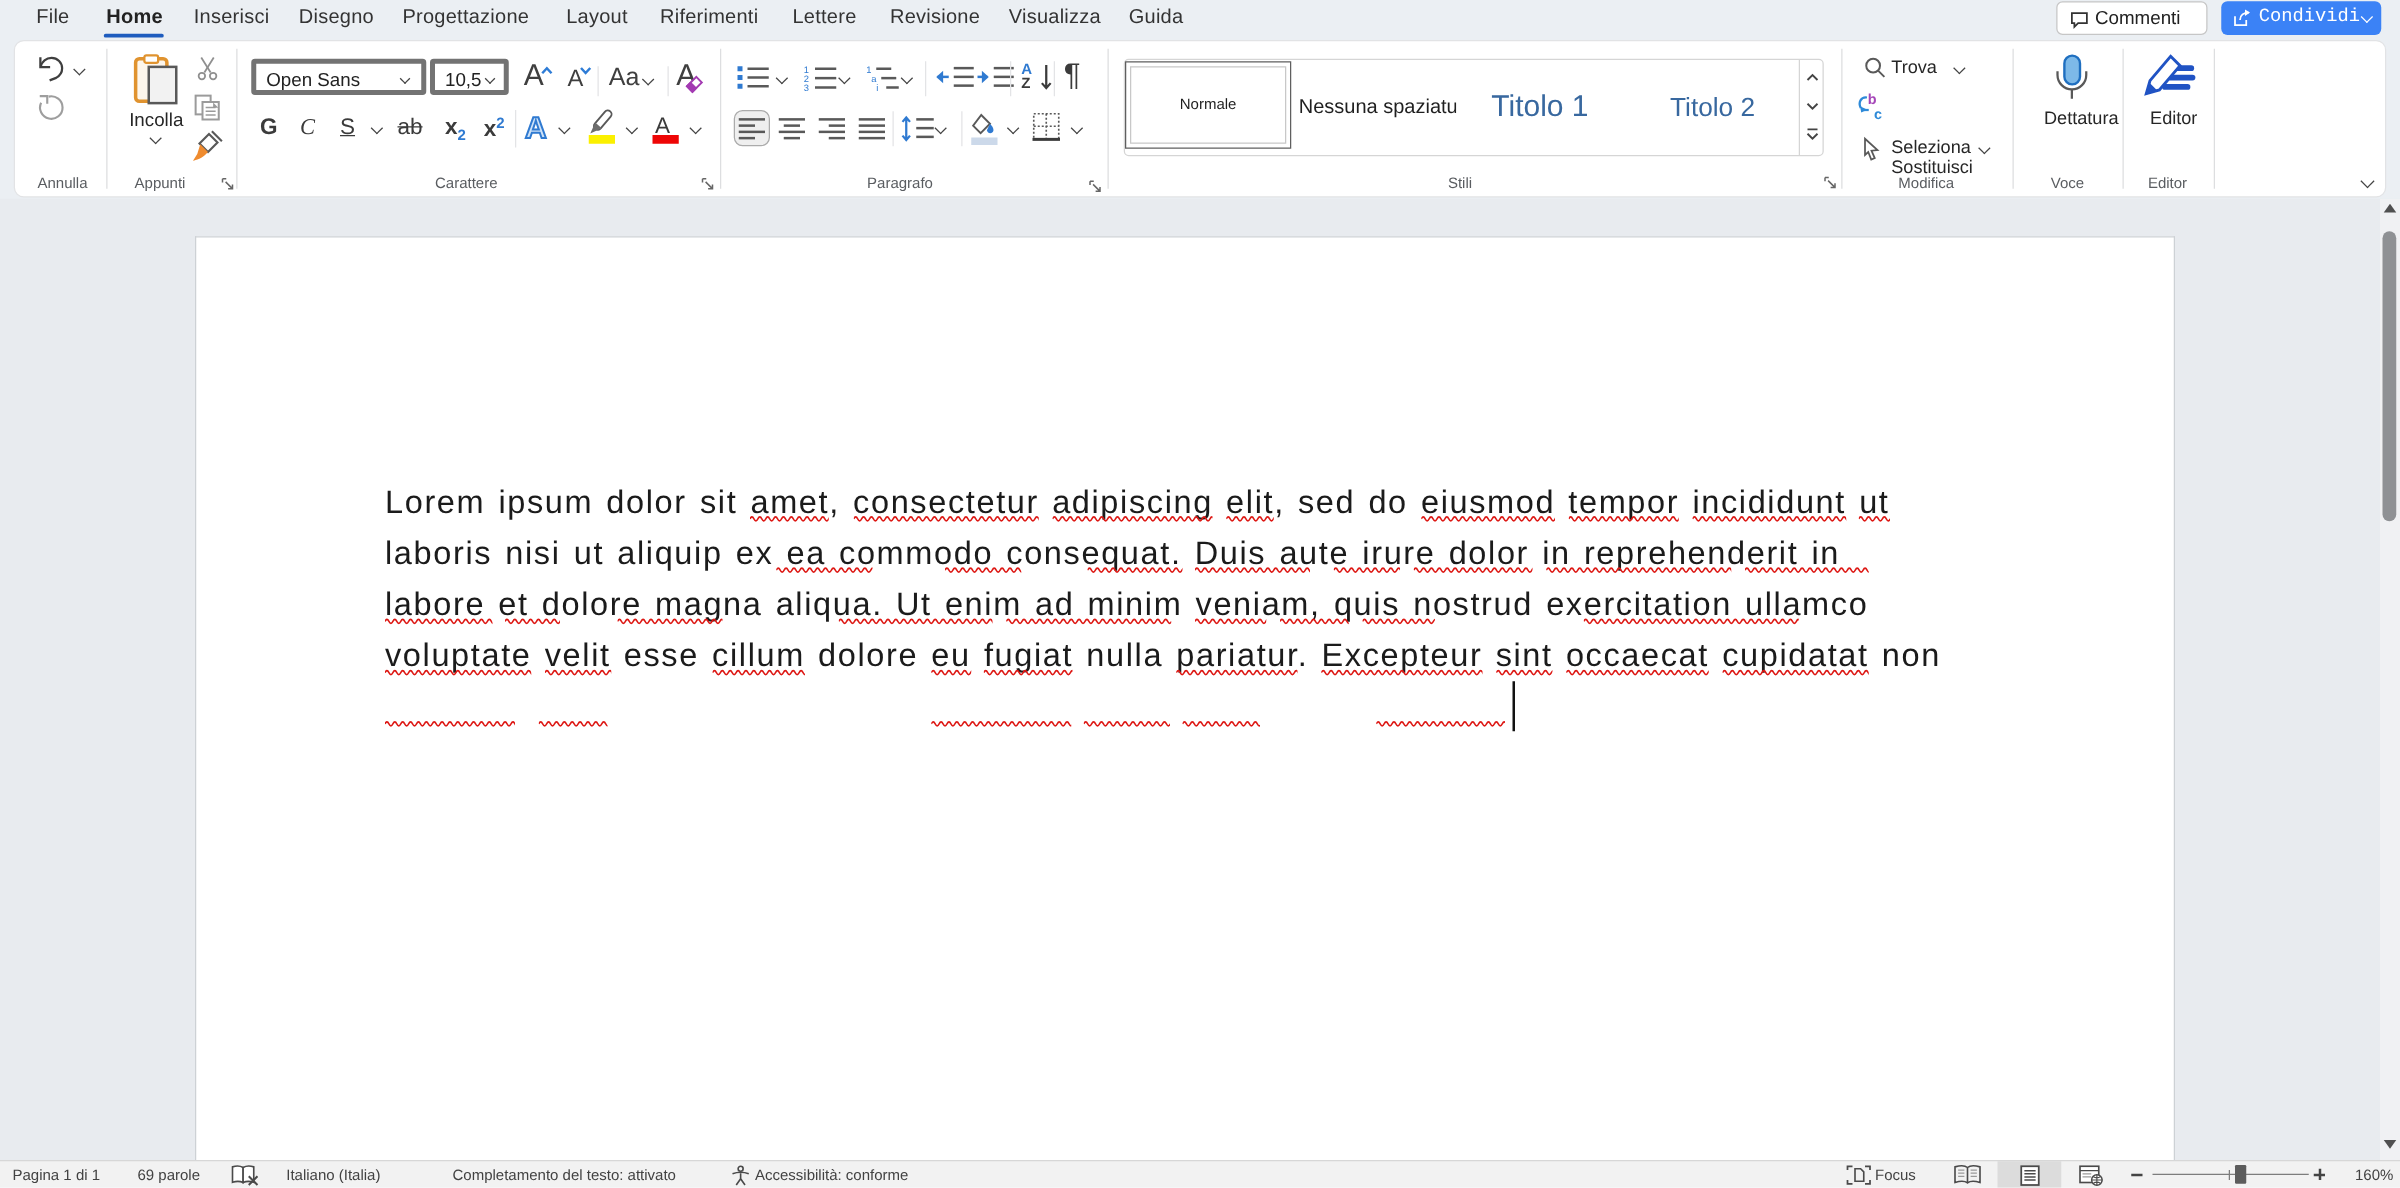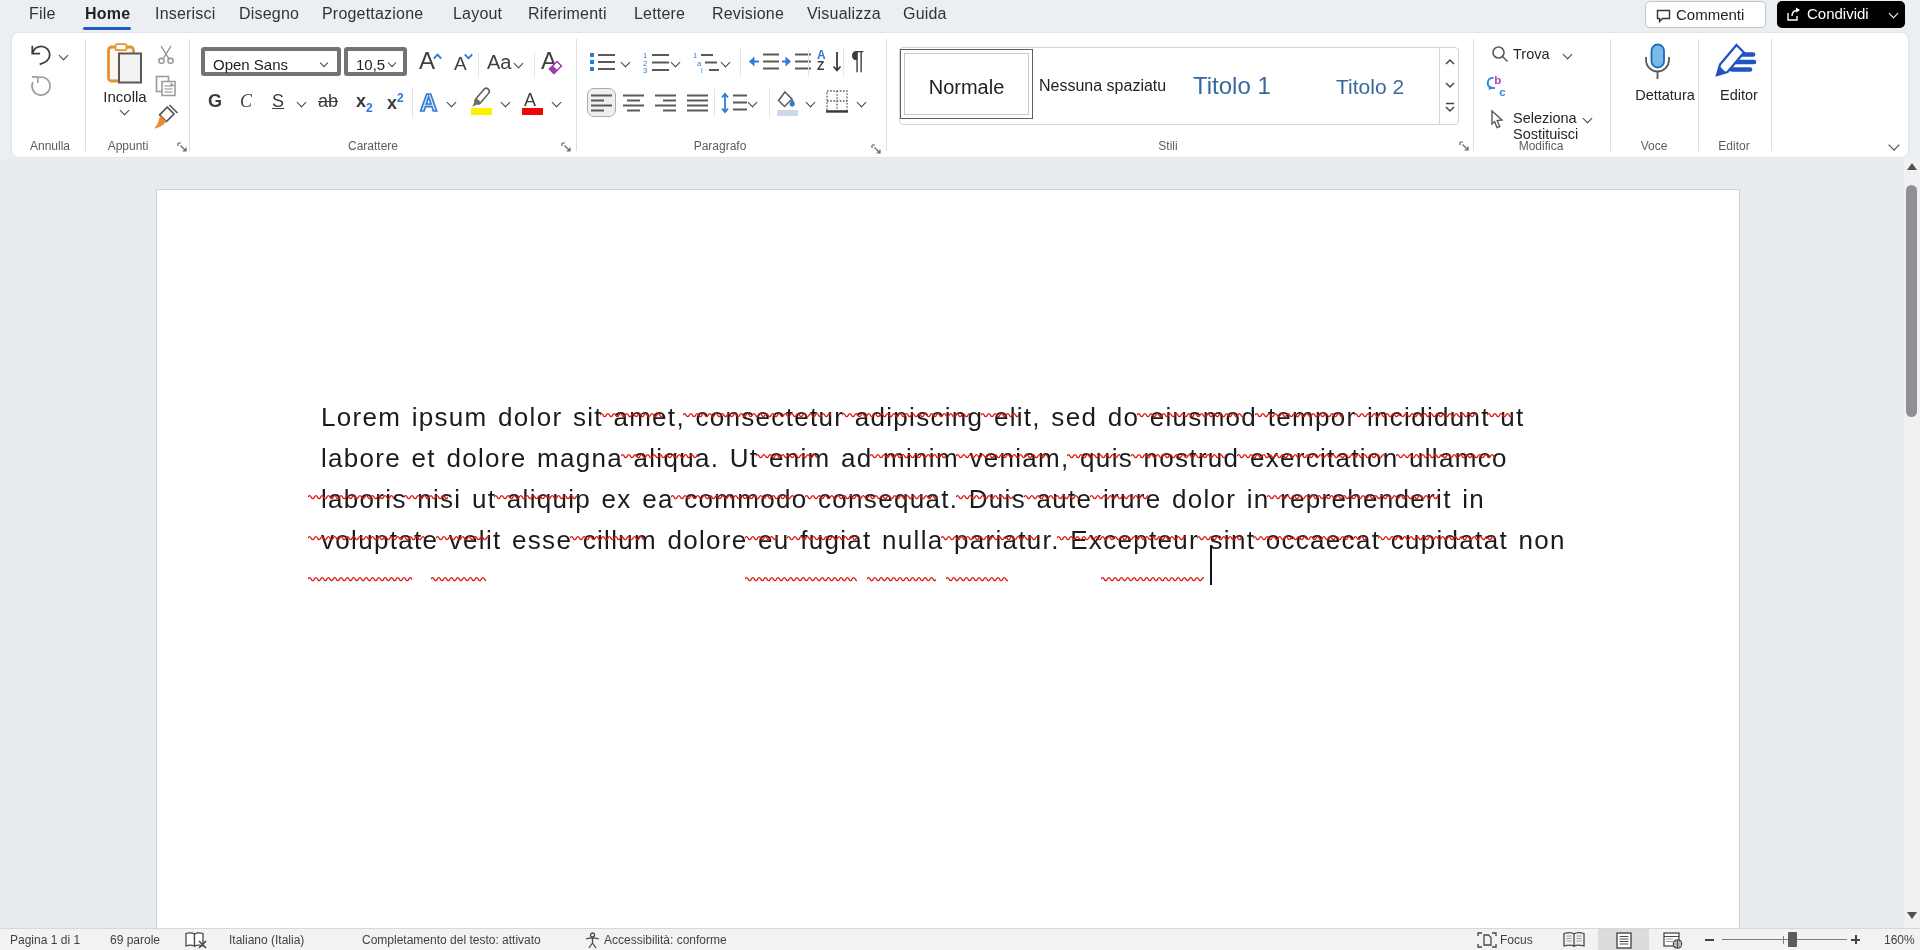--- a/index.html
+++ b/index.html
@@ -6,35 +6,35 @@
 html,body { width:1920px; height:950px; overflow:hidden; }
 body { font-family:"Liberation Sans", sans-serif; position:relative; background:#ebeff3; }
 
 #topband { position:absolute; left:0; top:0; width:1920px; height:36px; background:#ebeff3; }
 .tab { position:absolute; top:0; height:28px; line-height:28px; font-size:16px; letter-spacing:0.2px; color:#333; }
 .tab.active { color:#222; font-weight:bold; }
 #homeUnderline { position:absolute; left:83px; top:27px; width:48px; height:3px; background:#1e5cbe; border-radius:2px; }
 
 #btnCommenti { position:absolute; left:1645px; top:1px; width:121px; height:27px; background:#fff; border:1px solid #c6c6c6; border-radius:5px; font-size:15px; color:#222; }
 #btnCommenti span { position:absolute; left:30px; top:4px; }
-#btnCondividi { position:absolute; left:1777px; top:1px; width:128px; height:27px; background:#000000; border-radius:5px; font-size:15px; color:#fff; }
+#btnCondividi { position:absolute; left:1777px; top:1px; width:128px; height:27px; background:#3b82f6; border-radius:5px; font-size:15px; color:#fff;font-family:Liberation Mono, monospace; }
 #btnCondividi span.t { position:absolute; left:30px; top:4px; }
 
 #ribbon { position:absolute; left:11px; top:32px; width:1898px; height:126px; background:#fff; border:1px solid #e2e3e5; border-radius:8px; }
 .grouplabel { position:absolute; top:106px; font-size:12px; color:#5a5d61; width:120px; text-align:center; }
 .vsep { position:absolute; top:6px; height:112px; width:1px; background:#dddee0; }
 .chev { display:inline-block; width:7px; height:7px; border-right:1.6px solid #444; border-bottom:1.6px solid #444; transform:rotate(45deg); }
 .launcher { position:absolute; width:10px; height:10px; }
 .btntext { font-size:14.5px; color:#262626; }
 
 .combo { position:absolute; border:4px solid #737373; border-radius:3px; background:#fff; font-size:15px; color:#222; }
 
 #docarea { position:absolute; left:0; top:159px; width:1920px; height:769px; background:#e8ebef; overflow:hidden; }
 #page { position:absolute; left:156px; top:30px; width:1584px; height:760px; background:#fff; border:1px solid #cdd1d5; border-bottom:none; }
-#doctext { position:absolute; left:308px; top:397px; width:1320px; font-size:26px; line-height:41px; letter-spacing:1.3px; word-spacing:2px; color:#1b1b1b; white-space:nowrap;margin-left:13px; }
+#doctext { position:absolute; left:308px; top:381px; width:1320px; font-size:26px; line-height:41px; letter-spacing:1.3px; word-spacing:2px; color:#1b1b1b; white-space:nowrap; }
 .sq { }
 #caret { position:absolute; left:1210px; top:545px; width:2px; height:40px; background:#111; }
 
 #vscroll { position:absolute; left:1904px; top:0; width:16px; height:769px; background:#f0f1f3; }
 #vthumb { position:absolute; left:2px; top:26px; width:11px; height:232px; background:#8f9194; border-radius:6px; }
 
 #statusbar { position:absolute; left:0; top:928px; width:1920px; height:22px; background:#f2f2f2; border-top:1px solid #d7d7d7; font-size:12px; color:#424242; }
 #statusbar .it { position:absolute; top:4px; }
 svg { position:absolute; overflow:visible; }
 .wv { overflow:hidden; }
@@ -306,21 +306,21 @@
     <line x1="0" y1="21.5" x2="22" y2="21.5" stroke="#3b3b3b" stroke-width="2.4"></line>
   </svg>
   <span class="chev" style="position:absolute; left:846px; top:66px"></span>
   <svg class="launcher" style="left:859px; top:111px" viewBox="0 0 10 10">
     <path d="M1 1 h3 M1 1 v3 M3.5 3.5 l5 5 M9 5.5 v3.5 h-3.5" fill="none" stroke="#666" stroke-width="1.2"></path>
   </svg>
 
   <div style="position:absolute; left:887px; top:14px; width:560px; height:78px; border:1px solid #d5d5d5; border-radius:4px; background:#fff;"></div>
   <div style="position:absolute; left:888px; top:16px; width:133px; height:70px; border:1.5px solid #5f5f5f; background:#fff;"></div>
   <div style="position:absolute; left:892px; top:20px; width:125px; height:62px; border:1px solid #c8c8c8; background:#fff;"></div>
-  <div style="position:absolute; left:892px; top:43px; width:125px; text-align:center; font-size:20px; color:#1f1f1f;">Normale</div>
+  <div style="position:absolute; left:892px; top:43px; width:125px; text-align:center; font-size:12px; color:#1f1f1f;">Normale</div>
   <div style="position:absolute; left:1027px; top:44px; font-size:16px; color:#1f1f1f; width:126px; overflow:hidden; white-space:nowrap;">Nessuna spaziatura</div>
   <div style="position:absolute; left:1181px; top:39px; font-size:24px; color:#38689f;">Titolo 1</div>
   <div style="position:absolute; left:1324px; top:42px; font-size:21px; color:#38689f;">Titolo 2</div>
   <div style="position:absolute; left:1427px; top:15px; width:1px; height:76px; background:#d5d5d5;"></div>
   <svg width="12" height="9" style="left:1432px; top:24px" viewBox="0 0 12 9">
       <path d="M2 7 L6 3 L10 7" fill="none" stroke="#444" stroke-width="1.5"></path>
     </svg>
   <svg width="12" height="9" style="left:1432px; top:48px" viewBox="0 0 12 9">
       <path d="M2 2 L6 6 L10 2" fill="none" stroke="#444" stroke-width="1.5"></path>
     </svg>
@@ -387,22 +387,22 @@
     <svg width="10" height="7" style="left:3px; top:4px" viewBox="0 0 10 7">
         <path d="M0 7 L5 0 L10 7 z" fill="#505050"></path>
       </svg>
     <svg width="10" height="7" style="left:3px; top:753px" viewBox="0 0 10 7">
         <path d="M0 0 L10 0 L5 7 z" fill="#505050"></path>
       </svg>
   </div>
 </div>
 <div id="doctext">
   <div>Lorem ipsum dolor sit <span class="sq">amet</span>, <span class="sq">consectetur</span> <span class="sq">adipiscing</span> <span class="sq">elit</span>, sed do <span class="sq">eiusmod</span> <span class="sq">tempor</span> <span class="sq">incididunt</span> <span class="sq">ut</span></div>
+  <div><span class="sq">laboris</span> <span class="sq">nisi</span> ut <span class="sq">aliquip</span> ex ea <span class="sq">commodo</span> <span class="sq">consequat</span>. <span class="sq">Duis</span> <span class="sq">aute</span> <span class="sq">irure</span> dolor in <span class="sq">reprehenderit</span> in</div>
   <div>labore et dolore magna <span class="sq">aliqua</span>. Ut <span class="sq">enim</span> ad <span class="sq">minim</span> <span class="sq">veniam</span>, <span class="sq">quis</span> <span class="sq">nostrud</span> <span class="sq">exercitation</span> <span class="sq">ullamco</span></div>
-  <div><span class="sq">laboris</span> <span class="sq">nisi</span> ut <span class="sq">aliquip</span> ex ea <span class="sq">commodo</span> <span class="sq">consequat</span>. <span class="sq">Duis</span> <span class="sq">aute</span> <span class="sq">irure</span> dolor in <span class="sq">reprehenderit</span> in</div>
   <div><span class="sq">voluptate</span> <span class="sq">velit</span> esse <span class="sq">cillum</span> dolore <span class="sq">eu</span> <span class="sq">fugiat</span> nulla <span class="sq">pariatur</span>. <span class="sq">Excepteur</span> <span class="sq">sint</span> <span class="sq">occaecat</span> <span class="sq">cupidatat</span> non</div>
 </div>
 <div id="caret"></div>
 <div id="squiggles">
 <svg class="wv" style="left:600.4px; top:411.5px; width:63.0px; height:7px;" viewBox="0 0 63.0 7" preserveAspectRatio="xMinYMid slice">
       <path d="M0 3.1 q1.575 -3.2 3.15 0 q1.575 3.2 3.15 0 q1.575 -3.2 3.15 0 q1.575 3.2 3.15 0 q1.575 -3.2 3.15 0 q1.575 3.2 3.15 0 q1.575 -3.2 3.15 0 q1.575 3.2 3.15 0 q1.575 -3.2 3.15 0 q1.575 3.2 3.15 0 q1.575 -3.2 3.15 0 q1.575 3.2 3.15 0 q1.575 -3.2 3.15 0 q1.575 3.2 3.15 0 q1.575 -3.2 3.15 0 q1.575 3.2 3.15 0 q1.575 -3.2 3.15 0 q1.575 3.2 3.15 0 q1.575 -3.2 3.15 0 q1.575 3.2 3.15 0 q1.575 -3.2 3.15 0 q1.575 3.2 3.15 0 " fill="none" stroke="#dd1814" stroke-width="1.25"></path>
     </svg>
 <svg class="wv" style="left:682.5px; top:411.5px; width:148.7px; height:7px;" viewBox="0 0 148.7 7" preserveAspectRatio="xMinYMid slice">
       <path d="M0 3.1 q1.575 -3.2 3.15 0 q1.575 3.2 3.15 0 q1.575 -3.2 3.15 0 q1.575 3.2 3.15 0 q1.575 -3.2 3.15 0 q1.575 3.2 3.15 0 q1.575 -3.2 3.15 0 q1.575 3.2 3.15 0 q1.575 -3.2 3.15 0 q1.575 3.2 3.15 0 q1.575 -3.2 3.15 0 q1.575 3.2 3.15 0 q1.575 -3.2 3.15 0 q1.575 3.2 3.15 0 q1.575 -3.2 3.15 0 q1.575 3.2 3.15 0 q1.575 -3.2 3.15 0 q1.575 3.2 3.15 0 q1.575 -3.2 3.15 0 q1.575 3.2 3.15 0 q1.575 -3.2 3.15 0 q1.575 3.2 3.15 0 q1.575 -3.2 3.15 0 q1.575 3.2 3.15 0 q1.575 -3.2 3.15 0 q1.575 3.2 3.15 0 q1.575 -3.2 3.15 0 q1.575 3.2 3.15 0 q1.575 -3.2 3.15 0 q1.575 3.2 3.15 0 q1.575 -3.2 3.15 0 q1.575 3.2 3.15 0 q1.575 -3.2 3.15 0 q1.575 3.2 3.15 0 q1.575 -3.2 3.15 0 q1.575 3.2 3.15 0 q1.575 -3.2 3.15 0 q1.575 3.2 3.15 0 q1.575 -3.2 3.15 0 q1.575 3.2 3.15 0 q1.575 -3.2 3.15 0 q1.575 3.2 3.15 0 q1.575 -3.2 3.15 0 q1.575 3.2 3.15 0 q1.575 -3.2 3.15 0 q1.575 3.2 3.15 0 q1.575 -3.2 3.15 0 q1.575 3.2 3.15 0 " fill="none" stroke="#dd1814" stroke-width="1.25"></path>
     </svg>

